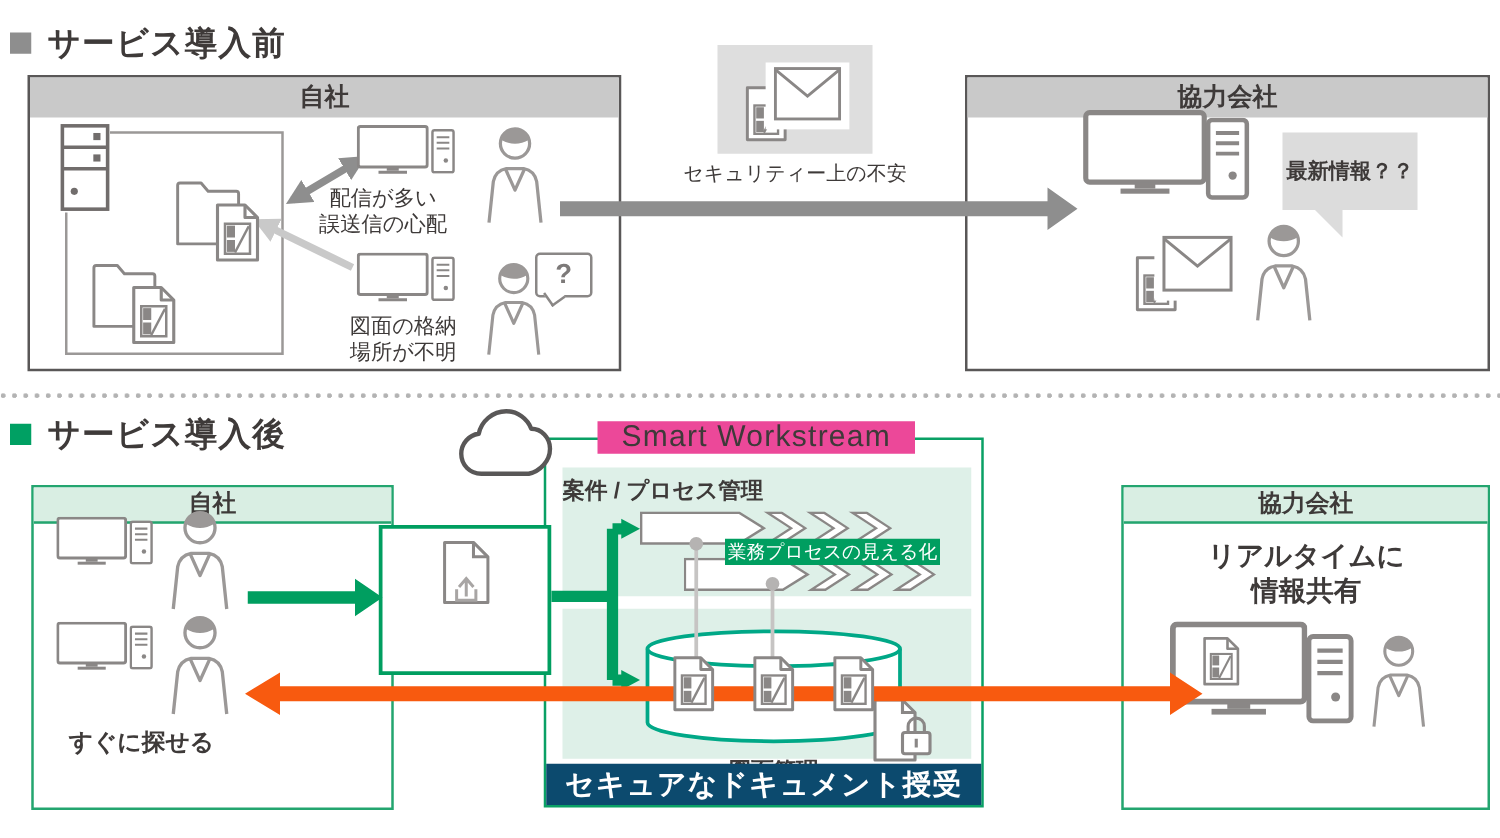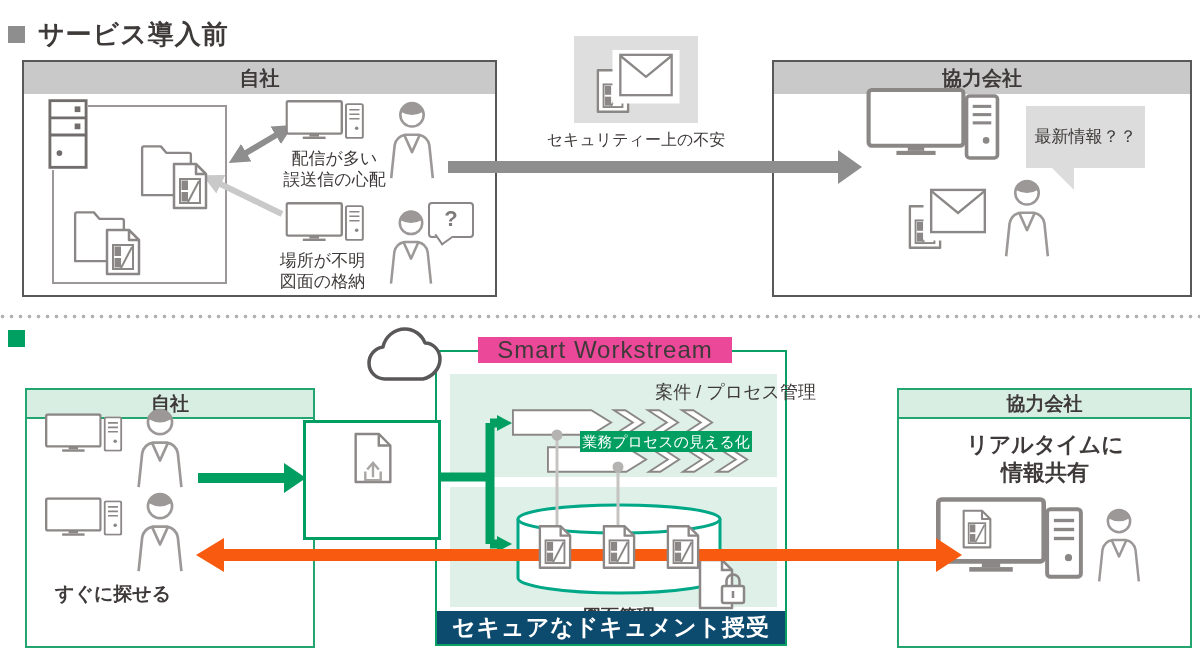--- a/index.html
+++ b/index.html
@@ -29,21 +29,21 @@
   .qbubble:after{content:'';position:absolute;left:7px;bottom:-7px;width:11px;height:11px;
            background:#fff;border-right:2px solid #8a8786;border-bottom:2px solid #8a8786;
            transform:rotate(55deg);}
   .sbubble{background:#dcdcdc;text-align:center;font-size:17px;line-height:62px;}
   .sbubble:after{content:'';position:absolute;left:24px;bottom:-22px;width:0;height:0;
            border-top:24px solid #dcdcdc;border-left:24px solid transparent;}
   
   #sw{border:2px solid #0aa065;background:#fff;box-sizing:border-box;}
   .mint{background:#def0e8;}
   .sw-title{background:#ec4899;text-align:center;font-size:24px;font-weight:normal;letter-spacing:1px;}
-  .proc-title{font-size:18px;font-weight:normal;text-align:right;margin-left:39px;}
+  .proc-title{font-size:18px;font-weight:bold;text-align:left;}
   .badge-green{background:#009e60;color:#fff;font-size:15px;line-height:21px;text-align:center;}
   .banner{background:#0c4a6e;color:#fff;font-size:23px;font-weight:bold;line-height:33px;
           text-align:center;letter-spacing:1px;}
   .reg-box{background:#fff;border:3px solid #009e60;box-sizing:border-box;}
   .reg-label{font-size:18px;font-weight:bold;line-height:23px;text-align:center;}
   .big-note{font-size:22px;font-weight:bold;line-height:28px;text-align:center;margin-top:14px;}
   .cyl-label{font-size:18px;font-weight:bold;text-align:center;margin-top:24px;}
   .mail-label{font-size:20px;font-weight:bold;text-align:center;}
 </style>
 </head>
@@ -152,30 +152,30 @@
       </svg>
     <svg class="abs" style="left:49px;top:141px;" width="53" height="60">
         <use href="#i-folder"></use>
       </svg>
     <svg class="abs" style="left:81px;top:166px;" width="36" height="48">
         <use href="#i-drawdoc"></use>
       </svg>
     <svg class="abs" style="left:261px;top:38px;color:#8a8786;" width="80" height="42">
         <use href="#i-pc"></use>
       </svg>
-    <div class="abs note" style="left:228px;top:86px;width:165px;">
+    <div class="abs note" style="left:200px;top:86px;width:165px;">
       <div>配信が多い</div>
       <div>誤送信の心配</div>
     </div>
     <svg class="abs" style="left:261px;top:140px;color:#8a8786;" width="80" height="42">
         <use href="#i-pc"></use>
       </svg>
     <div class="abs note" style="left:216px;top:188px;width:165px;">
+      <div>図面の格納</div>
       <div>場所が不明</div>
-      <div>図面の格納</div>
     </div>
     <svg class="abs" style="left:362px;top:38px;" width="52" height="80">
         <use href="#i-person"></use>
       </svg>
     <svg class="abs" style="left:362px;top:146px;" width="50" height="78">
         <use href="#i-person"></use>
       </svg>
     <div class="abs qbubble" style="left:404px;top:140px;width:46px;height:36px;">
       <span>?</span>
     </div>
@@ -190,39 +190,40 @@
   <div class="abs note" style="left:536px;top:129px;width:200px;font-size:16px;">セキュリティー上の不安</div>
 
   <div class="abs box-before" style="left:772px;top:60px;width:420px;height:237px;">
     <div class="bh">協力会社</div>
     <svg class="abs" style="left:92px;top:26px;color:#8a8786;" width="100" height="68">
         <use href="#i-monitor"></use>
       </svg>
     <svg class="abs" style="left:190px;top:32px;color:#8a8786;" width="36" height="66">
         <use href="#i-tower"></use>
       </svg>
-    <div class="abs sbubble" style="left:252px;top:44px;width:119px;height:62px;">最新情報？？</div>
+    <div class="abs sbubble" style="left:252px;top:44px;width:108px;height:62px;font-weight:bold;">最新情報？？</div>
     <svg class="abs" style="left:132px;top:124px;" width="92" height="84">
       <use href="#i-drawdoc" x="2" y="18" width="34" height="46"></use>
       <rect x="20" y="0" width="64" height="52" fill="#fff" stroke="#fff" stroke-width="5"></rect>
       <use href="#i-envelope" x="23" y="2" width="58" height="46"></use>
     </svg>
     <svg class="abs" style="left:226px;top:116px;" width="54" height="80">
         <use href="#i-person"></use>
       </svg>
   </div>
 
   <svg class="abs" style="left:448px;top:147px;" width="416" height="40">
     <polygon points="0,14 390,14 390,3 414,20 390,37 390,26 0,26" fill="#8e8e8e"></polygon>
   </svg>
 
   <div class="abs dotline" style="left:0;top:314px;width:1200px;height:5px;"></div>
 
   <div class="abs sec-head" style="left:8px;top:330px;">
     <span class="sq green"></span>
+    <span>サービス導入後</span>
   </div>
 
   <div class="abs box-after" style="left:25px;top:388px;width:290px;height:260px;">
     <div class="bh">自社</div>
     <svg class="abs" style="left:18px;top:23px;color:#8a8786;" width="78" height="42">
         <use href="#i-pc"></use>
       </svg>
     <svg class="abs" style="left:104px;top:17px;" width="58" height="82">
         <use href="#i-person"></use>
       </svg>

